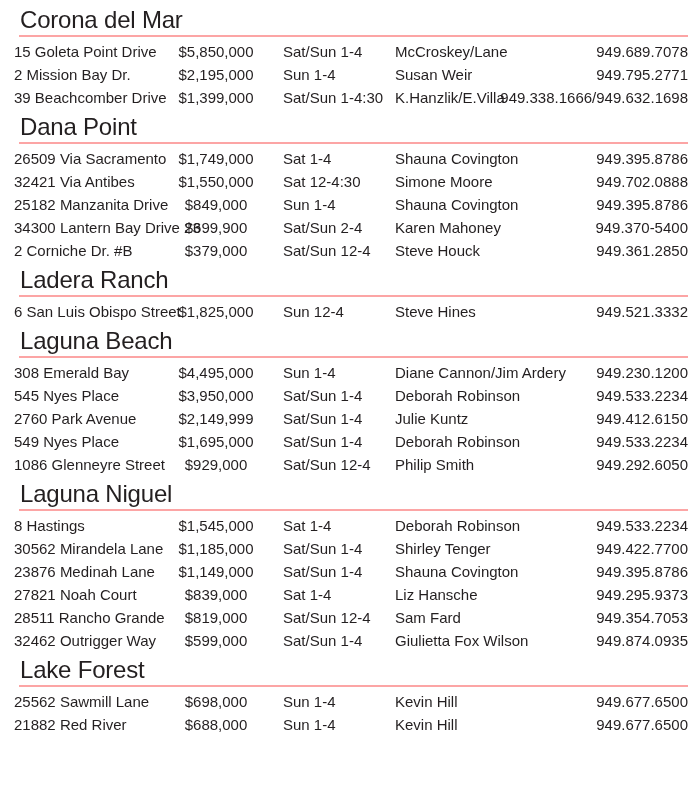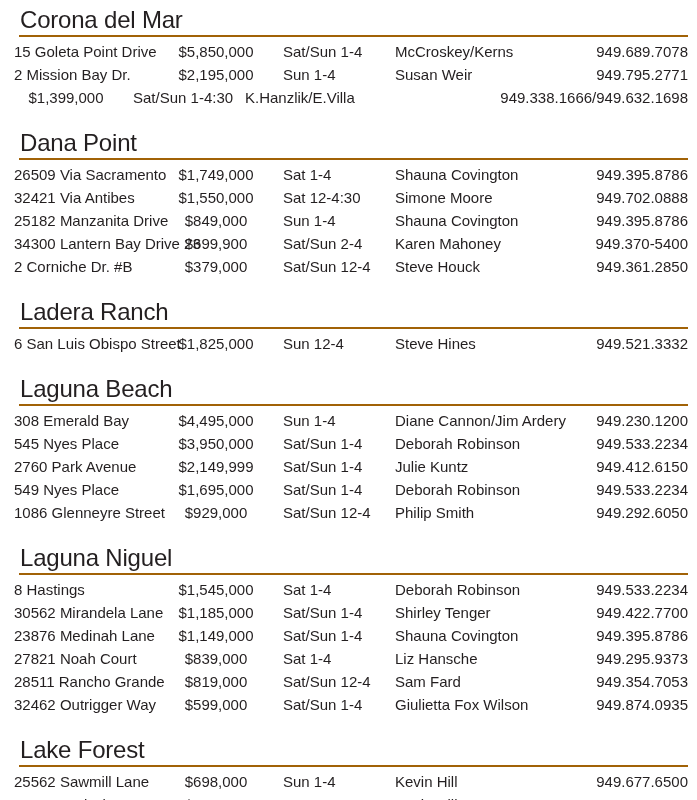--- a/index.html
+++ b/index.html
@@ -6,31 +6,31 @@
   body {
     width: 697px;
     height: 800px;
     box-sizing: border-box;
     background: #ffffff;
     font-family: "Liberation Sans", "DejaVu Sans", sans-serif;
     color: #231f20;
     padding: 6px 9px 0 14px;
     overflow: hidden;
   }
-  .section { margin-top: 20px; }
+  .section { margin-top: 4px; }
   .section:first-child { margin-top: 0; }
   .section-title {
     margin: 0 0 0 5px;
     padding: 0 0 1px 1px;
     font-size: 24px;
     line-height: 28px;
     font-weight: 400;
     letter-spacing: -0.2px;
     color: #231f20;
-    border-bottom: 2px solid #a16207;
+    border-bottom: 2px solid #fca5a5;
   }
   .section-rows { padding-top: 3px; }
   .row {
     display: flex;
     align-items: center;
     height: 23px;
     font-size: 15px;
     line-height: 23px;
     white-space: nowrap;
   }
@@ -44,33 +44,34 @@
 <body>
 
 <main>
   <section class="section">
     <h2 class="section-title">Corona del Mar</h2>
     <div class="section-rows">
   <div class="row">
     <span class="c-address">15 Goleta Point Drive</span>
     <span class="c-price">$5,850,000</span>
     <span class="c-time">Sat/Sun 1-4</span>
-    <span class="c-agent">McCroskey/Kerns</span>
+    <span class="c-agent">McCroskey/Lane</span>
     <span class="c-phone">949.689.7078</span>
   </div>
 
   <div class="row">
     <span class="c-address">2 Mission Bay Dr.</span>
     <span class="c-price">$2,195,000</span>
     <span class="c-time">Sun 1-4</span>
     <span class="c-agent">Susan Weir</span>
     <span class="c-phone">949.795.2771</span>
   </div>
 
   <div class="row">
+    <span class="c-address">39 Beachcomber Drive</span>
     <span class="c-price">$1,399,000</span>
     <span class="c-time">Sat/Sun 1-4:30</span>
     <span class="c-agent">K.Hanzlik/E.Villa</span>
     <span class="c-phone">949.338.1666/949.632.1698</span>
   </div>
 </div>
   </section>
 
   <section class="section">
     <h2 class="section-title">Dana Point</h2>

